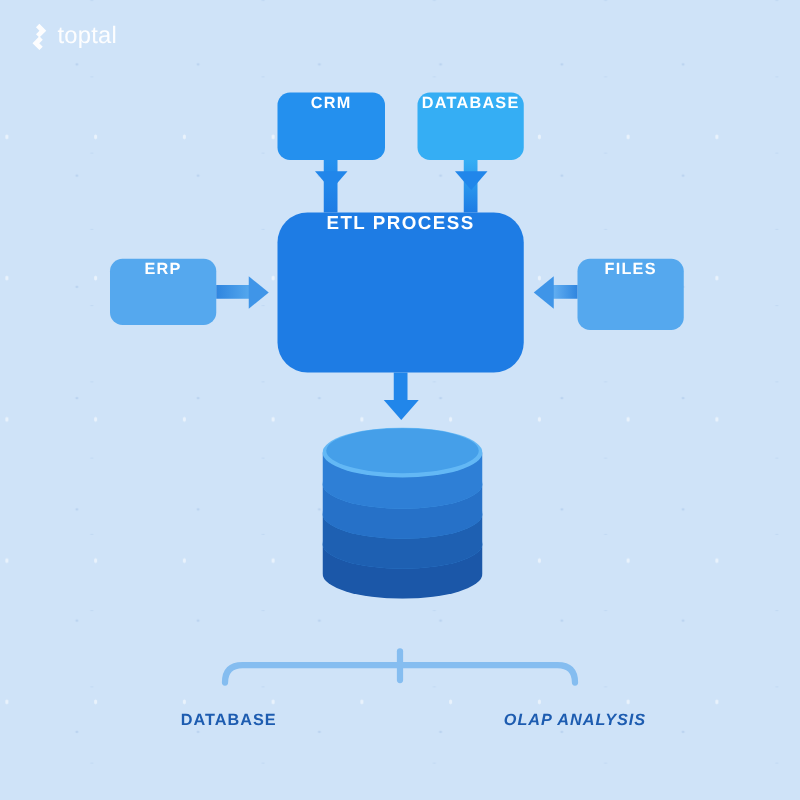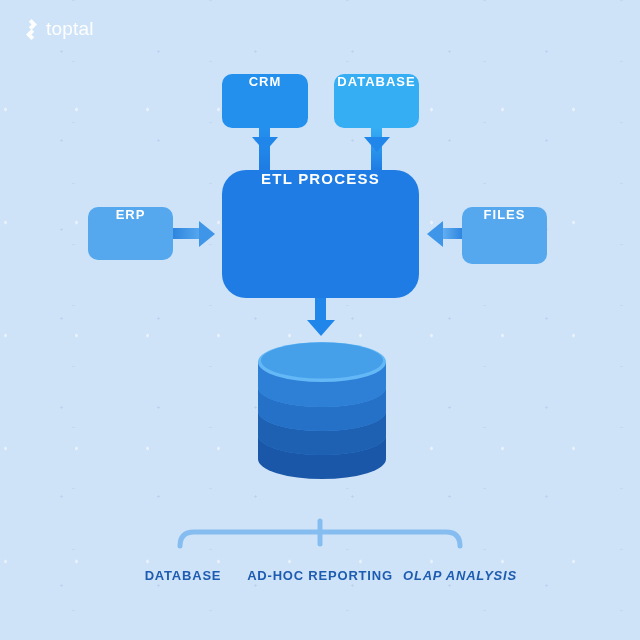--- a/index.html
+++ b/index.html
@@ -123,16 +123,15 @@
 
 
   <div class="abs bracket">
     <svg width="290" height="36" viewBox="0 0 290 36">
       <path d="M5,31 Q5,17 19,17 L271,17 Q285,17 285,31" fill="none" stroke="#85bdf0" stroke-width="5" stroke-linecap="round"></path>
       <line x1="145" y1="6" x2="145" y2="29" stroke="#85bdf0" stroke-width="5" stroke-linecap="round"></line>
     </svg>
   </div>
 
   <div class="abs diagram-label label-output label-reporting">DATABASE</div>
-  <div class="abs diagram-label label-output label-adhoc">AD-HOC REPORTING</div>
   <div class="abs diagram-label label-output label-olap">OLAP ANALYSIS</div>
 
 </div>
 
 </body></html>

